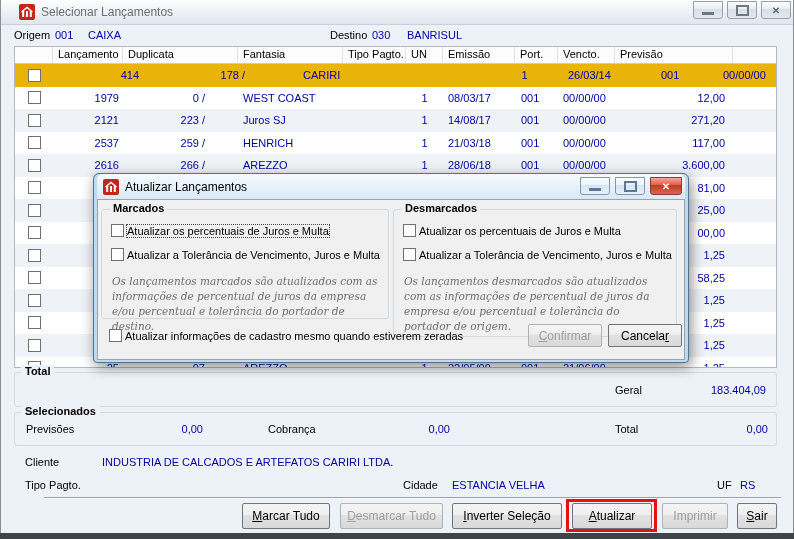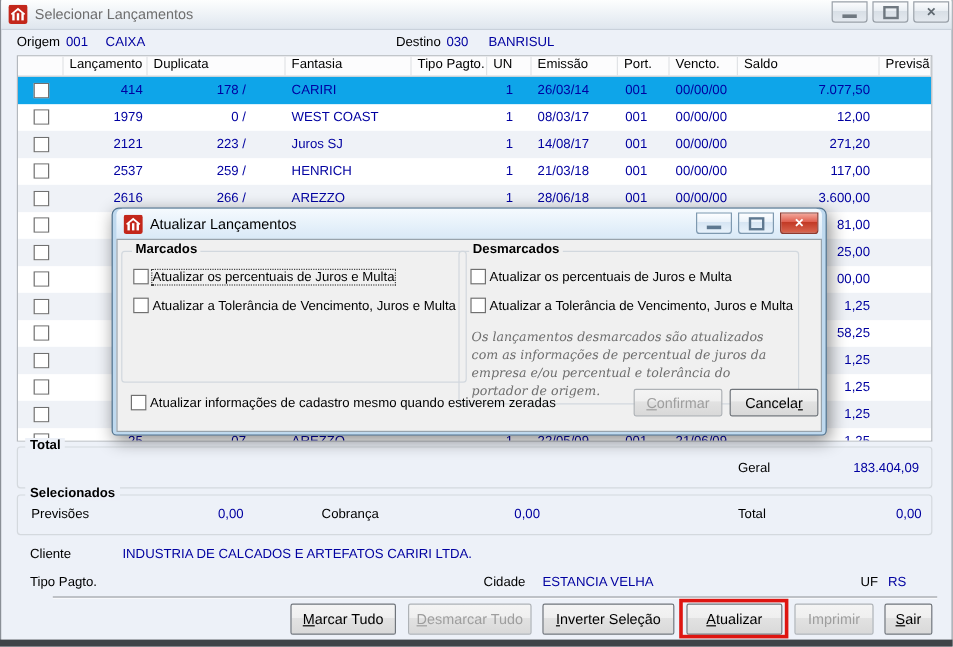--- a/index.html
+++ b/index.html
@@ -2,21 +2,21 @@
 <html><head>
 <meta charset="utf-8">
 <style>
   html,body{margin:0;padding:0;background:#fff;}
   .win{position:relative;width:794px;height:539px;background:#EDF1F8;
        font-family:"Liberation Sans",sans-serif;font-size:11px;color:#000;
        box-shadow:inset 0 0 0 1px #8A8F96;overflow:hidden;}
   
   .titlebar{position:absolute;left:1px;top:0;right:1px;height:24px;
      background:linear-gradient(#FDFEFE,#ECF1F6 55%,#DFE6EE);
-     border-bottom:1px solid #C9D1DB;display:flex;align-items:center;}
+     border-bottom:1px solid #C9D1DB;display:flex;align-items:center;padding-left:12px;}
   .logo{width:16px;height:16px;margin:0 6px 0 6px;flex:0 0 auto;}
   .wtitle{color:#6E6E6E;font-size:12px;}
   .winbtns{position:absolute;right:2px;top:1px;display:flex;gap:4px;}
   .wbtn{width:30px;height:18px;box-sizing:border-box;border:1px solid #99A0A8;
      border-radius:0 0 3px 3px;display:flex;align-items:center;justify-content:center;
      background:linear-gradient(#FBFCFD,#E9EEF3 45%,#D8DFE6 46%,#E4E9EF);
      color:#5F6870;font-size:10px;font-weight:bold;}
   .wbtn .bar{width:12px;height:3px;background:#6F7880;margin-top:6px;}
   .wbtn .sq{width:9px;height:7px;border:2px solid #6F7880;}
   .wbtn.blue{border-color:#7E99B0;background:linear-gradient(#FDFEFF,#EAF2FA 45%,#D6E5F3 46%,#E8F2FB);}
@@ -33,21 +33,21 @@
      box-sizing:border-box;border:1px solid #B3B8BE;overflow:hidden;}
   .thead{display:grid;grid-template-columns:38px 70px 115px 105px 63px 37px 72px 43px 57px 118px 1fr;
      height:16px;background:#FCFCFD;border-bottom:1px solid #C9CDD2;}
   .hcell{box-sizing:border-box;border-right:1px solid #E1E3E6;padding:1px 0 0 5px;
      white-space:nowrap;overflow:hidden;color:#000;}
   .tbody{position:relative;height:305px;overflow:hidden;}
   .trow{display:grid;grid-template-columns:38px 70px 115px 105px 63px 37px 72px 43px 57px 118px 1fr;
      height:22.5px;align-items:center;}
   .trow.plain{background:#fff;}
   .trow.stripe{background:#EFF2F7;}
-  .trow.sel{background:#0ea5e9;}
+  .trow.sel{background:#eab308;gap:20px;}
   .tcell{box-sizing:border-box;white-space:nowrap;overflow:hidden;color:#0000A0;}
   .tcell.c0{display:flex;justify-content:center;}
   .tcell.c1{text-align:right;padding-right:4px;}
   .tcell.c2{text-align:right;padding-right:33px;}
   .tcell.c3{padding-left:5px;}
   .tcell.c4{padding-left:5px;}
   .tcell.c5{text-align:center;}
   .tcell.c6{padding-left:5px;}
   .tcell.c7{padding-left:6px;}
   .tcell.c8{padding-left:5px;}
@@ -128,21 +128,20 @@
     <div class="thead" id="thead">
         <div class="hcell c0"></div>
         <div class="hcell c1">Lançamento</div>
         <div class="hcell c2">Duplicata</div>
         <div class="hcell c3">Fantasia</div>
         <div class="hcell c4">Tipo Pagto.</div>
         <div class="hcell c5">UN</div>
         <div class="hcell c6">Emissão</div>
         <div class="hcell c7">Port.</div>
         <div class="hcell c8">Vencto.</div>
-        <div class="hcell c9">Saldo</div>
         <div class="hcell c10">Previsão</div>
       </div>
     <div class="tbody" id="tbody">
         <div class="trow sel">
           <div class="tcell c0">
             <span class="cb"></span>
           </div>
           <div class="tcell c1">414</div>
           <div class="tcell c2">178 /</div>
           <div class="tcell c3">CARIRI</div>
@@ -413,23 +412,24 @@
       <div class="grp" style="left:3px;top:9px;width:288px;height:110px">
         <span class="glab">Marcados</span>
         <label class="ckrow" style="top:14px">
           <span class="cb"></span>
           <span class="cklabel focus">Atualizar os percentuais de Juros e Multa</span>
         </label>
         <label class="ckrow" style="top:38px">
           <span class="cb"></span>
           <span class="cklabel">Atualizar a Tolerância de Vencimento, Juros e Multa</span>
         </label>
+        <div class="note">Os lançamentos marcados são atualizados com as informações de percentual de juros da empresa e/ou percentual e tolerância do portador de destino.</div>
       </div>
 
-      <div class="grp" style="left:284px;top:9px;width:284px;height:128px">
+      <div class="grp" style="left:295px;top:9px;width:284px;height:128px">
         <span class="glab">Desmarcados</span>
         <label class="ckrow" style="top:14px">
           <span class="cb"></span>
           <span class="cklabel">Atualizar os percentuais de Juros e Multa</span>
         </label>
         <label class="ckrow" style="top:38px">
           <span class="cb"></span>
           <span class="cklabel">Atualizar a Tolerância de Vencimento, Juros e Multa</span>
         </label>
         <div class="note">Os lançamentos desmarcados são atualizados com as informações de percentual de juros da empresa e/ou percentual e tolerância do portador de origem.</div>

